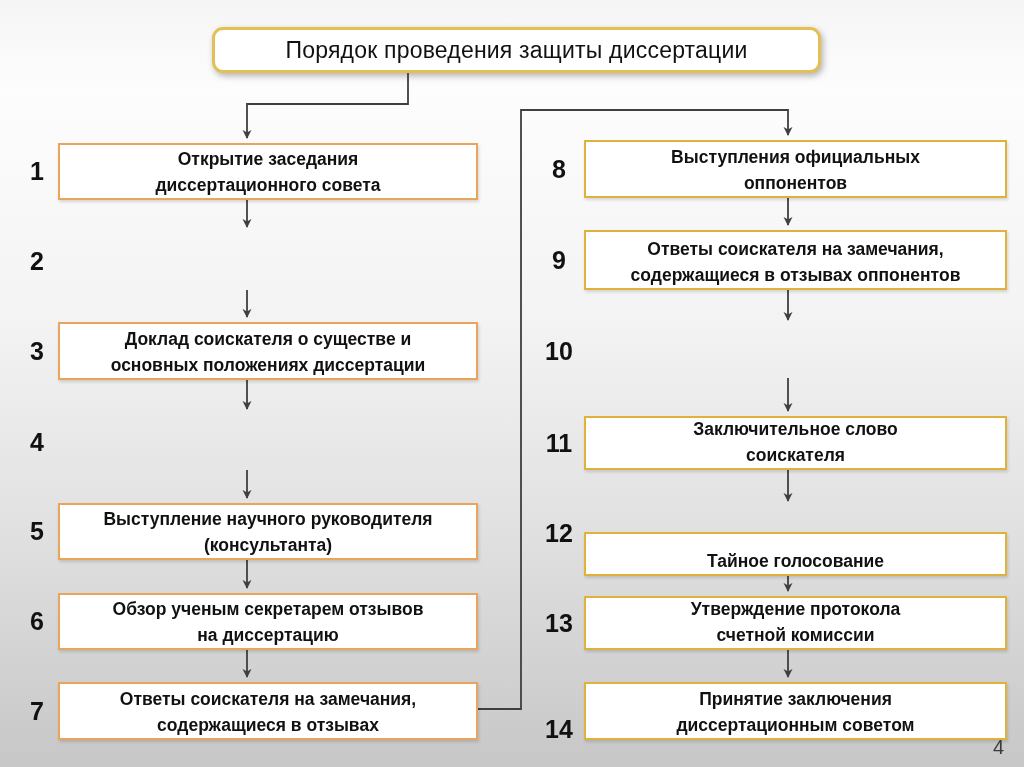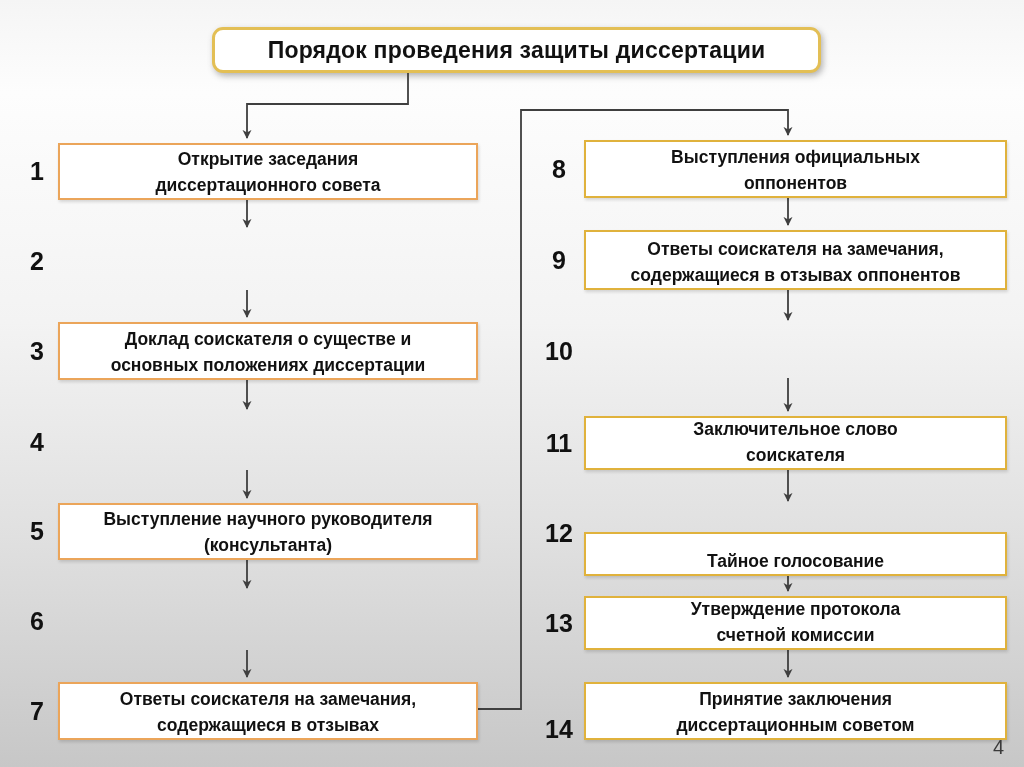--- a/index.html
+++ b/index.html
@@ -5,21 +5,21 @@
   html,body{margin:0;padding:0;background:#888;}
   .slide{
     position:relative;width:1024px;height:767px;overflow:hidden;
     background:linear-gradient(180deg,#f5f5f5 0%,#fdfdfd 12%,#f3f3f3 42%,#e0e0e0 70%,#c7c7c7 100%);
     font-family:"Liberation Sans",sans-serif;color:#111;
   }
   .titlebox{
     position:absolute;left:212px;top:27px;width:609px;height:46px;
     background:#fff;border:3px solid #e3bf55;border-radius:11px;
     display:flex;align-items:center;justify-content:center;
-    font-weight:bold;font-size:23px;letter-spacing:.2px;
+    font-weight:normal;font-size:23px;letter-spacing:.2px;
     box-shadow:2px 3px 6px rgba(90,90,90,.45);
     box-sizing:border-box;
   }
   .box{
     position:absolute;background:#fff;box-sizing:border-box;
     display:flex;align-items:flex-end;justify-content:center;text-align:center;
     font-weight:bold;font-size:17.5px;line-height:26px;
     padding:0 14px;box-shadow:1px 2px 3px rgba(0,0,0,.14);
   }
   .box span{white-space:pre-line;}
@@ -87,20 +87,24 @@
 диссертационного совета</span>
     </div>
   <div class="box left lb3">
     <span>Доклад соискателя о существе и
 основных положениях диссертации</span>
     </div>
   <div class="box left lb5">
     <span>Выступление научного руководителя
 (консультанта)</span>
     </div>
+  <div class="box left lb6">
+    <span>Обзор ученым секретарем отзывов
+на диссертацию</span>
+    </div>
   <div class="box left lb7">
     <span>Ответы соискателя на замечания,
 содержащиеся в отзывах</span>
     </div>
 
   <div class="num r rn8">8</div>
   <div class="num r rn9">9</div>
   <div class="num r rn10">10</div>
   <div class="num r rn11">11</div>
   <div class="num r rn12">12</div>

